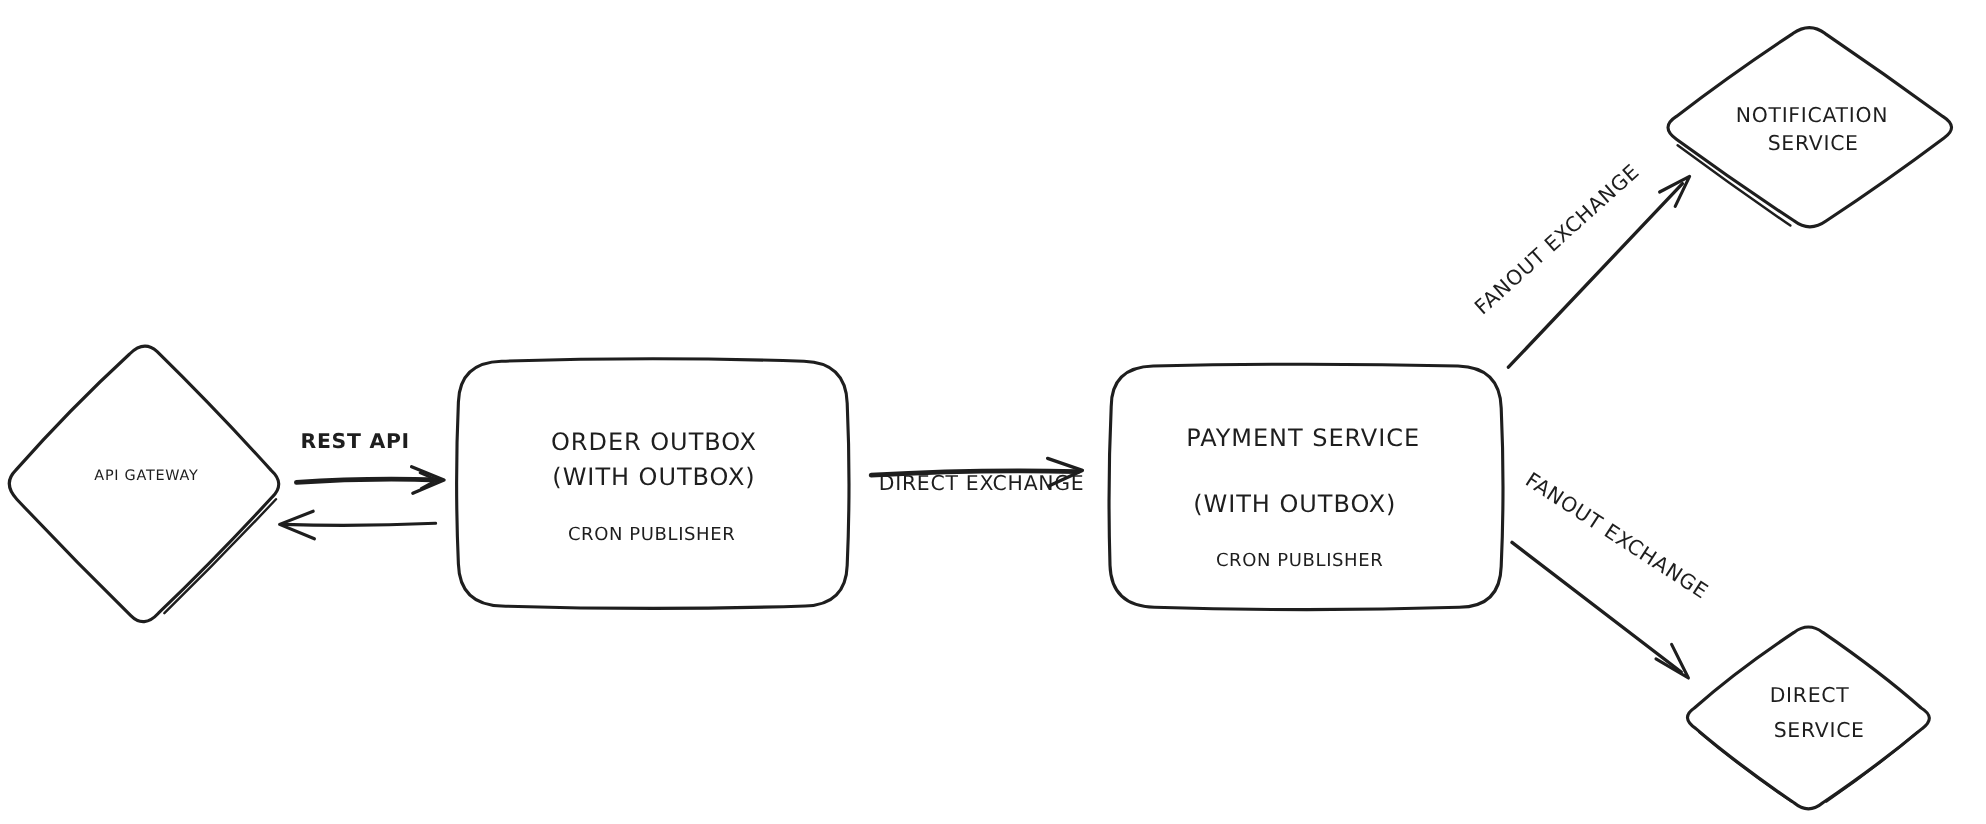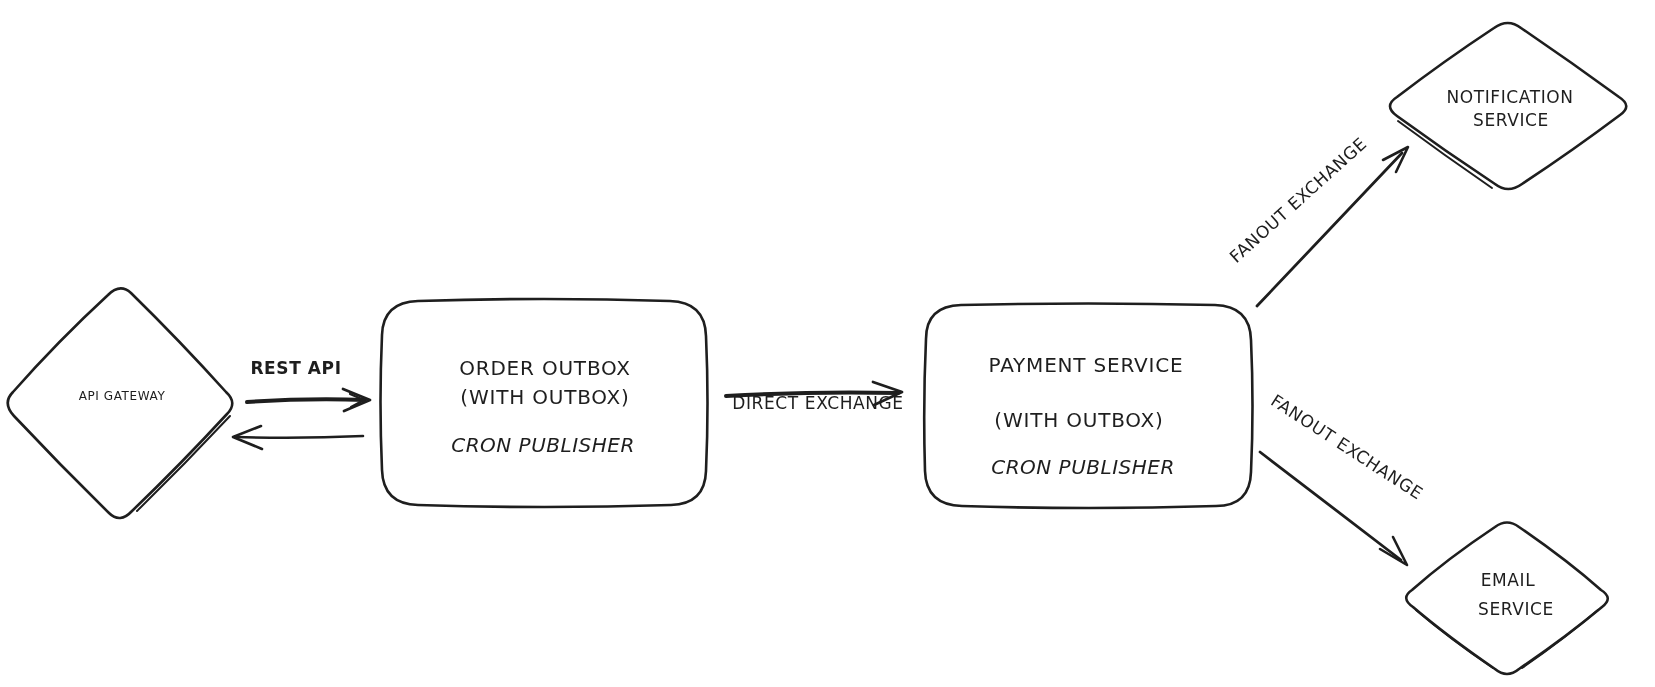--- a/index.html
+++ b/index.html
@@ -25,21 +25,21 @@
   .lbl {
     position: absolute;
     transform: translate(-50%, -50%);
     color: #1e1e1e;
     white-space: nowrap;
     letter-spacing: 0.6px;
   }
   .fs20 { font-size: 20px; letter-spacing: 0.8px; }
   .fs18 { font-size: 12px; }
   .fs17 { font-size: 17px; }
-  .fs16 { font-size: 20px; letter-spacing: 0.5px; font-style: italic; }
+  .fs16 { font-size: 15px; letter-spacing: 0.5px; }
   .rot-up   { transform: translate(-50%, -50%) rotate(-42deg); }
   .rot-down { transform: translate(-50%, -50%) rotate(33deg); }
 </style>
 </head>
 <body>
 
 <div class="canvas">
 
   <svg class="shapes" viewBox="0 0 1655 687" xmlns="http://www.w3.org/2000/svg">
 
@@ -79,21 +79,21 @@
   <div class="lbl fs20" style="left:545px; top:397px;">(WITH OUTBOX)</div>
   <div class="lbl fs16" style="left:543px; top:445px;">CRON PUBLISHER</div>
 
   <div class="lbl fs20" style="left:1086px; top:365px;">PAYMENT SERVICE</div>
   <div class="lbl fs20" style="left:1079px; top:420px;">(WITH OUTBOX)</div>
   <div class="lbl fs16" style="left:1083px; top:467px;">CRON PUBLISHER</div>
 
   <div class="lbl fs17" style="left:1510px; top:97px;">NOTIFICATION</div>
   <div class="lbl fs17" style="left:1511px; top:120px;">SERVICE</div>
 
-  <div class="lbl fs17" style="left:1508px; top:580px;">EMAIL</div>
+  <div class="lbl fs17" style="left:1508px; top:580px;">DIRECT</div>
   <div class="lbl fs17" style="left:1516px; top:609px;">SERVICE</div>
 
   <div class="lbl fs17" style="left:296px; top:368px;font-weight:bold;">REST API</div>
 
   <div class="lbl fs17" style="left:818px; top:355px;margin-top:48px;">DIRECT EXCHANGE</div>
 
   <div class="lbl fs17 rot-up" style="left:1298px; top:200px;">FANOUT EXCHANGE</div>
 
   <div class="lbl fs17 rot-down" style="left:1347px; top:447px;">FANOUT EXCHANGE</div>
 

